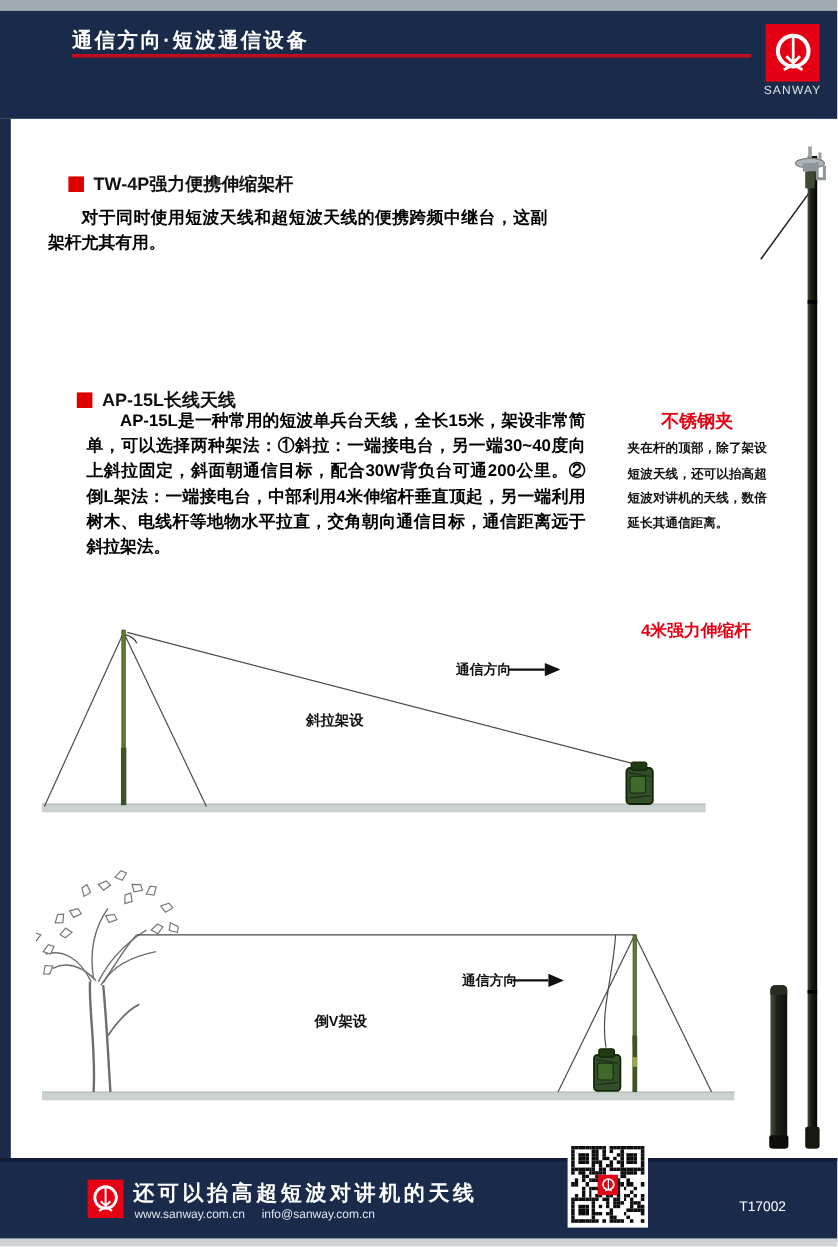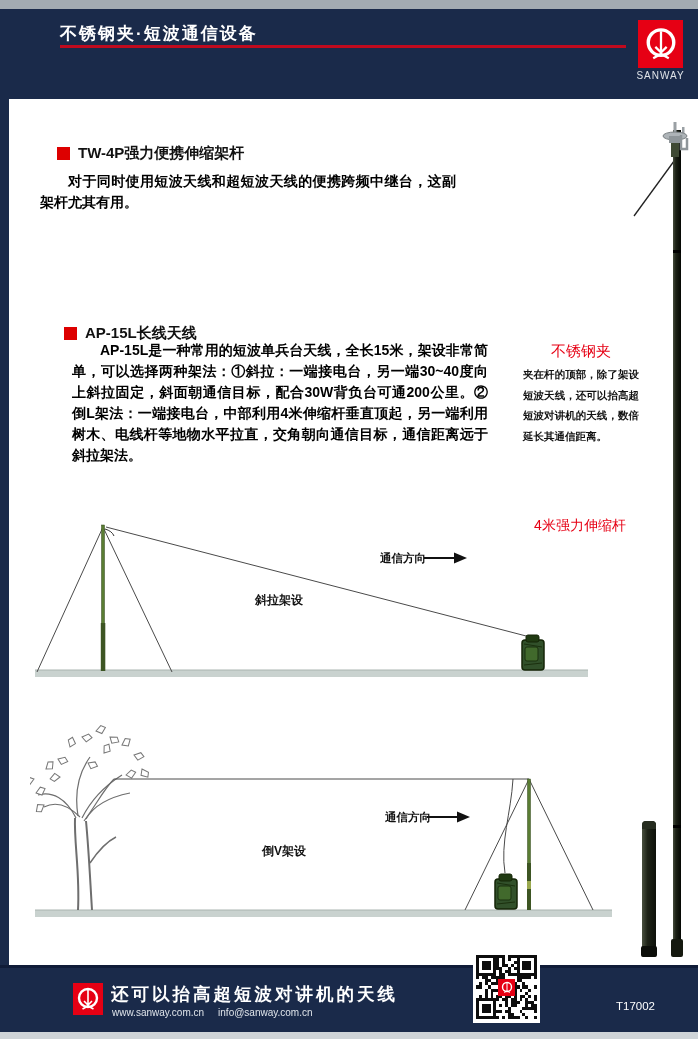--- a/index.html
+++ b/index.html
@@ -21,21 +21,21 @@
   .sec-heading { position:absolute; display:flex; align-items:center; gap:8px; }
   .sec-heading .bullet { width:13px; height:13px; background:#dd0000; flex:0 0 auto; }
   .sec-heading .label { font-size:15px; font-weight:bold; color:#111111; }
   .body-block { position:absolute; width:416px; color:#000000; font-size:14px; font-weight:bold; line-height:21px; text-align:justify; }
   .body-block p { margin:0; text-indent:2em; }
 
   
   .callout-circle { position:absolute; left:482px; top:179px; width:156px; height:156px;
     border:1px solid #7c7c7c; border-radius:50%; background:#ffffff; overflow:hidden; }
   .leader-svg { position:absolute; left:600px; top:140px; }
-  .red-caption { position:absolute; color:#e60014; font-weight:normal; text-align:center; }
+  .red-caption { position:absolute; color:#e60014; font-weight:bold; text-align:center; }
   .mini-desc { position:absolute; color:#111111; font-size:10.5px; font-weight:bold; text-align:justify; }
 
   
   .pole-tall { position:absolute; left:673px; top:130px; width:8px; height:827px;
     background:linear-gradient(90deg,#454c3c,#1c2116 35%,#0e120a 70%,#050703); }
   .pole-joint { position:absolute; left:0; width:8px; height:3px; background:#000000; }
   .pole-foot { position:absolute; left:671px; top:939px; width:12px; height:18px; background:#15190f; border-radius:2px; }
   .pole-collapsed { position:absolute; left:642px; top:821px; width:14px; height:136px; border-radius:4px 4px 2px 2px;
     background:linear-gradient(90deg,#49503f,#1d2216 40%,#0d100a); }
   .pole-collapsed .cap-top { position:absolute; left:0; top:0; width:14px; height:8px; background:#262c1f; border-radius:4px 4px 0 0; }
@@ -60,21 +60,21 @@
     display:flex; align-items:center; justify-content:center; }
   .bottom-strip { position:absolute; left:0; top:1032px; width:698px; height:7px; background:#cfd4d8; }
 </style>
 </head>
 <body>
 
 <div class="page">
 
   <div class="top-strip"></div>
   <div class="header-band"></div>
-  <div class="tagline">不锈钢夹·短波通信设备</div>
+  <div class="tagline">通信方向·短波通信设备</div>
   <div class="red-rule"></div>
   <div class="brand-box">
     <svg width="34" height="38" viewBox="0 0 24 26">
       <circle cx="12" cy="12" r="9" fill="none" stroke="#ffffff" stroke-width="2.4"></circle>
       <path d="M12 4 L12 20 M12 20 L6.5 23 M12 20 L17.5 23 M8 15 l4 4 4-4" fill="none" stroke="#ffffff" stroke-width="1.6"></path>
     </svg>
   </div>
   <div class="brand-name">SANWAY</div>
   <div class="left-strip"></div>
 

